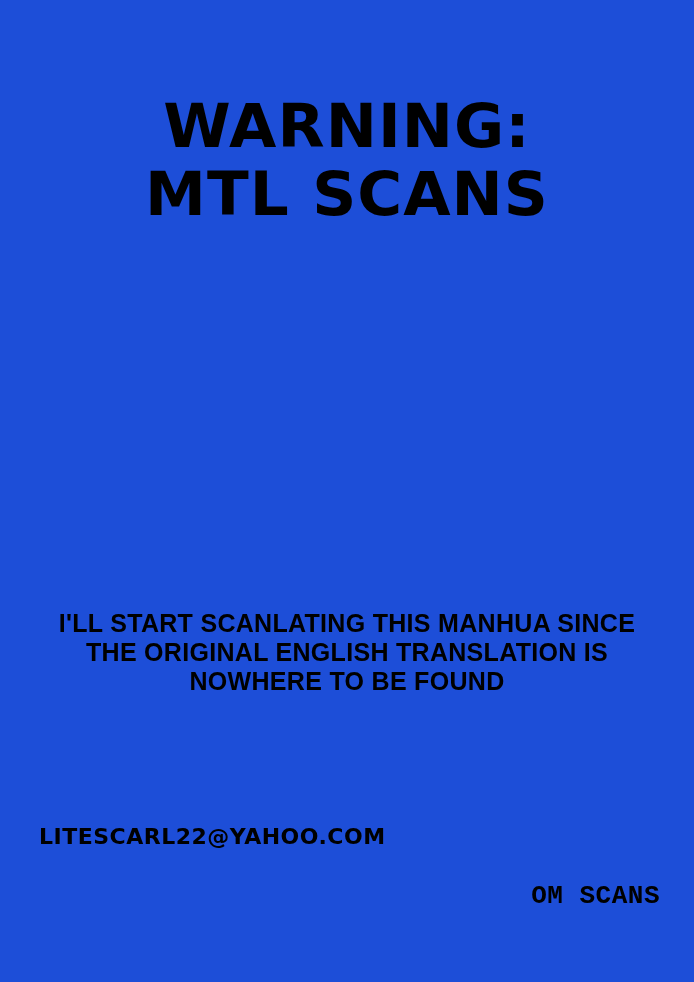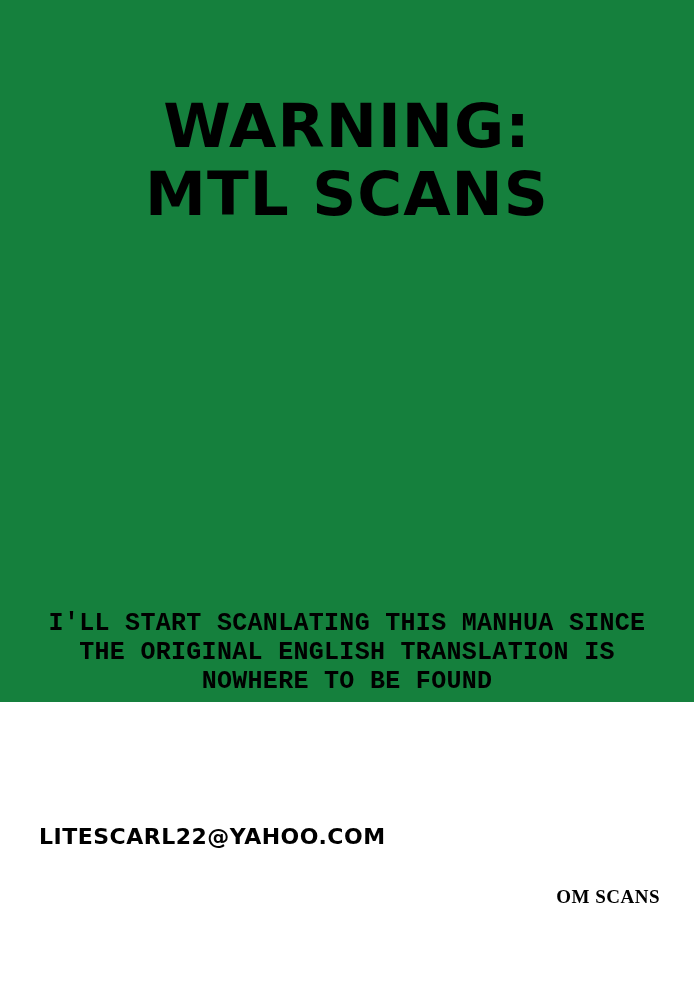--- a/index.html
+++ b/index.html
@@ -10,22 +10,22 @@
   body {
     width: 694px;
     height: 982px;
     overflow: hidden;
     font-family: "DejaVu Sans", sans-serif;
     color: #000000;
   }
   .page {
     position: relative;
     width: 694px;
-    height: 702px;
-    background: #15803d;
+    height: 982px;
+    background: #1d4ed8;
     box-sizing: border-box;
   }
 
   
   .headline {
     position: absolute;
     left: 0;
     top: 92px;
     width: 694px;
     text-align: center;
@@ -59,21 +59,21 @@
     color: #000000;
     text-transform: uppercase;
   }
 
   
   .note {
     position: absolute;
     width: 616px;
     left: 39px;
     text-align: center;
-    font-family: Liberation Mono, monospace;
+    font-family: Liberation Sans, sans-serif;
     font-weight: 700;
     font-size: 25px;
     line-height: 29px;
     letter-spacing: 0.3px;
     color: #000000;
     text-transform: uppercase;
   }
   .note-1 { top: 584px; }
   .note-2 { top: 700px; }
 
@@ -90,23 +90,23 @@
     letter-spacing: 0.5px;
     color: #000000;
     text-transform: uppercase;
   }
 
   .signature {
     position: absolute;
     right: 34px;
     top: 882px;
     text-align: right;
-    font-family: Liberation Serif, serif;
+    font-family: Liberation Mono, monospace;
     font-weight: 700;
-    font-size: 19px;
+    font-size: 26px;
     line-height: 29px;
     letter-spacing: 0.5px;
     color: #000000;
     text-transform: uppercase;
   }
 </style>
 </head>
 <body>
 
 <div class="page">

